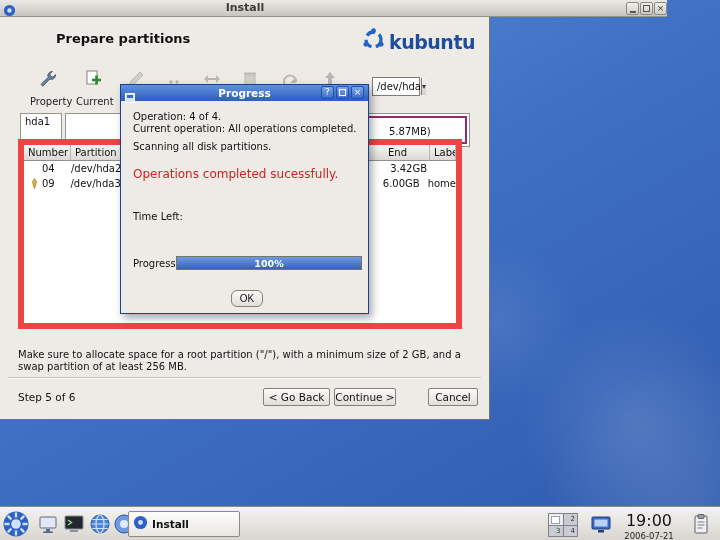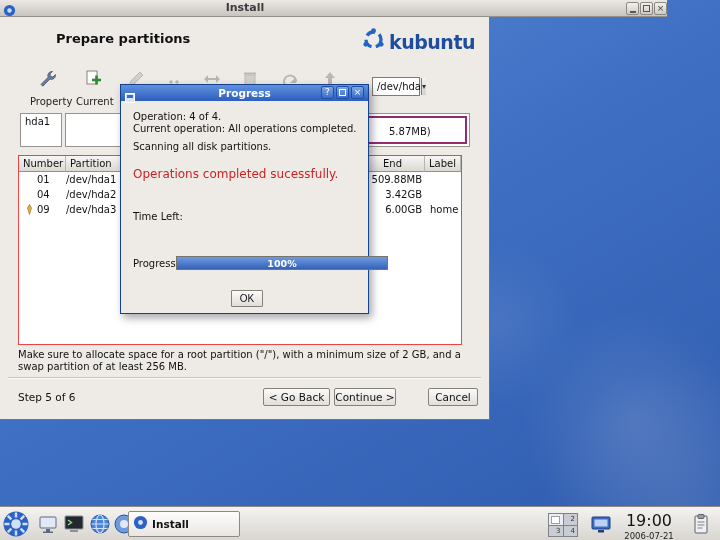--- a/index.html
+++ b/index.html
@@ -37,22 +37,22 @@
   .combo .combo-text { flex:1; font-size:10px; padding:3px 0 0 4px; color:#111; }
   .combo .combo-arrow { width:16px; background:linear-gradient(#f4f3f1,#d4d1cc);
     border-left:1px solid #7f7c76; font-size:8px; color:#333; text-align:center; padding-top:4px; }
   .part-tab { position:absolute; left:20px; top:96px; width:42px; height:34px; background:#fff;
     border:1px solid #97948e; font-size:10px; padding:2px 0 0 4px; color:#111; }
   .part-bar { position:absolute; left:65px; top:96px; width:405px; height:34px; background:#fff;
     border:1px solid #97948e; }
   .part-segment { position:absolute; right:2px; top:2px; bottom:2px; width:220px;
     background:#fefefe; border:2px solid #952a74; }
   .part-segment .seg-text { position:absolute; left:140px; top:8px; font-size:10px; color:#111; }
-  .tbl { position:absolute; left:18px; top:138px; width:444px; height:190px; background:#fff;
-    border:1px solid #ef4444; }
+  .tbl { position:absolute; left:18px; top:122px; width:444px; height:190px; background:#fff;
+    border:6px solid #ef4444; }
   .thead { display:flex; height:16px; }
   .th { background:linear-gradient(#f7f6f4,#dcd9d4); border-right:1px solid #b8b5b0;
     border-bottom:1px solid #93908a; font-size:10px; color:#111; padding:2px 0 0 4px; overflow:hidden; white-space:nowrap; }
   .w-num{width:47px;} .w-part{width:130px;} .w-sp{width:165px;} .w-end{width:64px;text-align:center;padding-left:0;} .w-label{flex:1;}
   .tr { display:flex; height:15px; font-size:10px; color:#111; align-items:center; position:relative; }
   .td-num{width:47px; padding-left:18px; position:relative;}
   .td-part{width:130px;} .td-sp{width:165px;}
   .td-end{width:64px; text-align:right; padding-right:3px;}
   .td-label{flex:1; padding-left:5px;}
   .row-flag { position:absolute; left:5px; top:2px; width:11px; height:11px; }
@@ -71,28 +71,28 @@
     background:linear-gradient(#5f90e0,#2c5fbc); display:flex; align-items:center; }
   .dlg-icon { width:10px; height:10px; margin-left:4px; }
   .dlg-title { position:absolute; left:0; right:0; text-align:center; font-size:10.5px;
     font-weight:bold; color:#fff; }
   .dlg-btn { position:absolute; top:1px; width:13px; height:13px;
     background:linear-gradient(#7ea6ea,#3a6bc6); border:1px solid #1d4fa8; border-radius:2px;
     color:#fff; font-size:9px; line-height:11px; text-align:center; }
   .dlg-btn .max-glyph { display:block; width:7px; height:7px; border:1.5px solid #fff; margin:2px auto 0; }
   .dlg-line { position:absolute; left:12px; font-size:10px; color:#101010; }
   .dlg-status { position:absolute; left:12px; font-size:12px; color:#cc2222; }
-  .progress-track { position:absolute; left:55px; top:171px; width:212px; height:14px;
+  .progress-track { position:absolute; left:55px; top:171px; width:186px; height:14px;
     background:#fff; border:1px solid #77746e; }
   .progress-fill { position:absolute; left:0; top:0; bottom:0; width:100%;
     background:linear-gradient(#6f9ae0,#3562b8); }
   .progress-text { position:absolute; left:0; right:0; top:1px; text-align:center;
     font-size:9.5px; font-weight:bold; color:#fff; }
   .ok-btn { position:absolute; left:110px; top:205px; width:32px; height:17px;
-    background:linear-gradient(#fbfaf8,#e1deda); border:1px solid #84817a; border-radius:1px;
+    background:linear-gradient(#fbfaf8,#e1deda); border:1px solid #84817a; border-radius:6px;
     font-size:10px; color:#111; text-align:center; }
   
   .taskbar { position:absolute; left:0; bottom:0; width:720px; height:34px;
     background:linear-gradient(#f4f3f0,#d9d6d0); border-top:1px solid #8d8a84; }
   .kmenu { position:absolute; left:2px; top:3px; width:28px; height:28px; }
   .launcher { position:absolute; top:5px; width:24px; height:24px; }
   .taskbtn { position:absolute; left:128px; top:4px; width:112px; height:26px;
     background:linear-gradient(#fdfdfc,#e9e6e1); border:1px solid #8d8a84; border-radius:2px;
     display:flex; align-items:center; gap:4px; padding-left:4px; }
   .taskbtn .task-label { font-size:10.5px; font-weight:bold; color:#111; }
@@ -229,27 +229,20 @@
 
     <div class="tbl">
       <div class="thead">
         <div class="th w-num">Number</div>
         <div class="th w-part">Partition</div>
         <div class="th w-sp"></div>
         <div class="th w-end">End</div>
         <div class="th w-label">Label</div>
       </div>
       <div class="tr">
-        <div class="td-num">01</div>
-        <div class="td-part">/dev/hda1</div>
-        <div class="td-sp"></div>
-        <div class="td-end">509.88MB</div>
-        <div class="td-label"></div>
-      </div>
-      <div class="tr">
         <div class="td-num">04</div>
         <div class="td-part">/dev/hda2</div>
         <div class="td-sp"></div>
         <div class="td-end">3.42GB</div>
         <div class="td-label"></div>
       </div>
       <div class="tr">
         <div class="td-num">09</div>
         <span class="row-flag">
           <svg viewBox="0 0 11 11" width="11" height="11">

